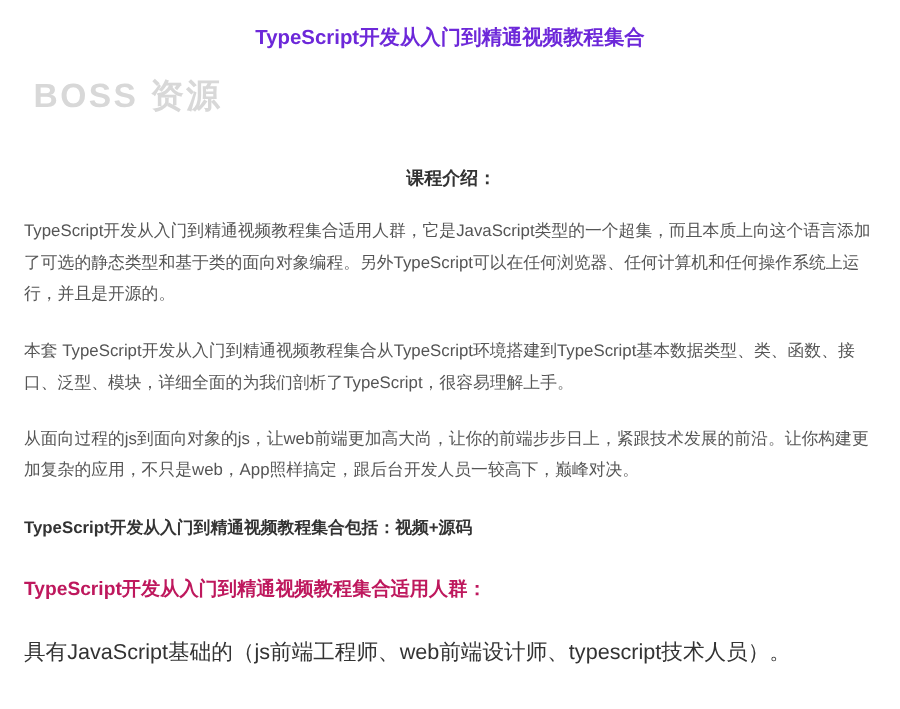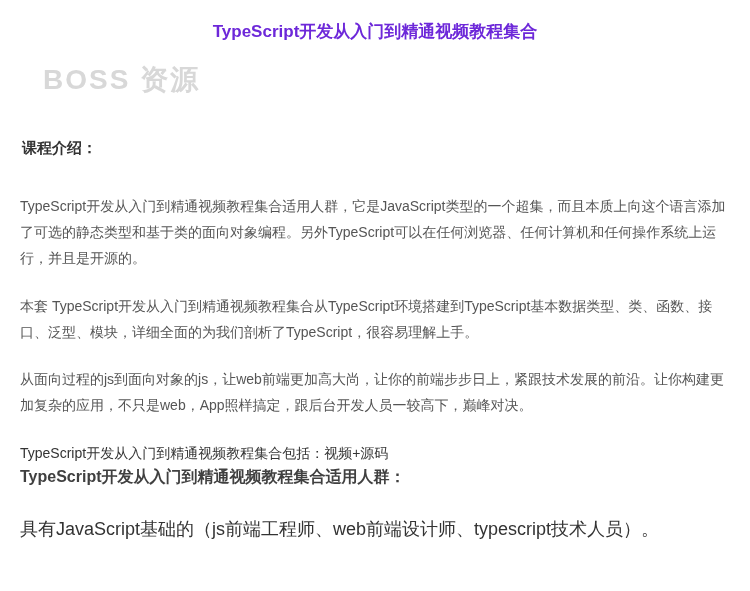--- a/index.html
+++ b/index.html
@@ -21,46 +21,48 @@
       font-weight: bold;
       text-align: center;
       color: #6d28d9;
       margin-bottom: 18px;
     }
     .watermark {
       font-size: 28px;
       font-weight: bold;
       color: #d8d8d8;
       letter-spacing: 2px;
-      margin-left: 23px;
+      margin-left: 8px;
       margin-bottom: 40px;
     }
     .section-heading {
       font-size: 15px;
       font-weight: bold;
       color: #333333;
-      margin-bottom: 36px;
+      margin-bottom: 22px;
       margin-left: 2px;
+      text-align: center;
     }
     .paragraph {
       font-size: 14px;
       color: #555555;
       line-height: 1.85;
       margin-bottom: 22px;
     }
     .bold-line {
       font-size: 14px;
-      font-weight: normal;
+      font-weight: bold;
       color: #333333;
       line-height: 1.85;
+      margin-bottom: 28px;
     }
     .audience-heading {
       font-size: 16px;
       font-weight: bold;
-      color: #404040;
+      color: #be185d;
       margin-bottom: 26px;
     }
     .audience-text {
       font-size: 18px;
       color: #333333;
       line-height: 1.7;
     }
   </style>
 </head>
 <body>

